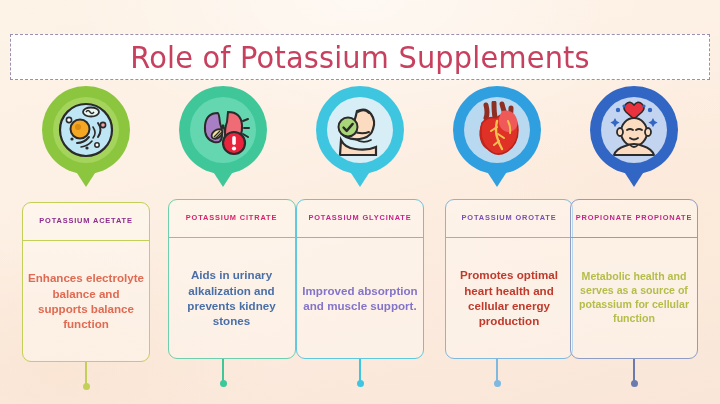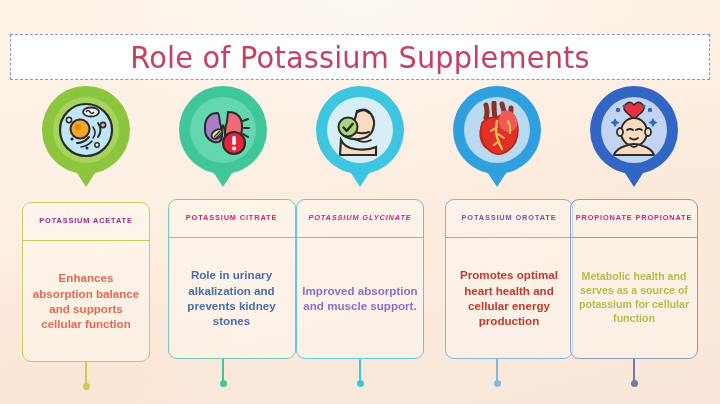--- a/index.html
+++ b/index.html
@@ -179,21 +179,21 @@
           <circle cx="30" cy="47" r="1.6" fill="#2b2b2b"></circle>
           <circle cx="15" cy="38" r="1.6" fill="#2b2b2b"></circle>
         </svg>
       </div>
     </div>
     <div class="card" style="border-color: rgb(194, 207, 88); margin-top: 28px;">
       <div class="card-head" style="border-bottom-color: rgb(194, 207, 88);">
         <span style="color: rgb(142, 43, 142);">POTASSIUM ACETATE</span>
       </div>
       <div class="card-body">
-        <span style="color: rgb(224, 106, 82);">Enhances absorption balance and supports cellular function</span>
+        <span style="color: rgb(224, 106, 82);">Enhances electrolyte balance and supports balance function</span>
       </div>
     </div>
     <div class="stem" style="background: rgb(194, 207, 88);"></div>
     <div class="dot" style="background: rgb(194, 207, 88);"></div>
   </div>
 
   <div class="col">
     <div class="pin" style="background: rgb(63, 199, 154); color: rgb(63, 199, 154);">
       <div class="pin-inner" style="background: rgb(100, 215, 177);">
         <svg width="58" height="58" viewBox="0 0 58 58">
@@ -208,21 +208,21 @@
           <rect x="38.2" y="35" width="3.6" height="9" rx="1.8" fill="#fff"></rect>
           <circle cx="40" cy="47.5" r="2.1" fill="#fff"></circle>
         </svg>
       </div>
     </div>
     <div class="card" style="border-color: rgb(110, 207, 174); margin-left: 17px;">
       <div class="card-head" style="border-bottom-color: rgb(110, 207, 174);">
         <span style="color: rgb(214, 36, 107);">POTASSIUM CITRATE</span>
       </div>
       <div class="card-body">
-        <span style="color: rgb(74, 111, 168);">Role in urinary alkalization and prevents kidney stones</span>
+        <span style="color: rgb(74, 111, 168);">Aids in urinary alkalization and prevents kidney stones</span>
       </div>
     </div>
     <div class="stem" style="background: rgb(63, 199, 154);"></div>
     <div class="dot" style="background: rgb(63, 199, 154);"></div>
   </div>
 
   <div class="col">
     <div class="pin" style="background: rgb(62, 198, 224); color: rgb(62, 198, 224);">
       <div class="pin-inner" style="background: rgb(215, 238, 246);">
         <svg width="58" height="58" viewBox="0 0 58 58">
@@ -231,21 +231,21 @@
           <path d="M22 30 q8 4 16 1" fill="none" stroke="#2b2b2b" stroke-width="2" stroke-linecap="round"></path>
           <path d="M24 38 q8 5 16 1" fill="none" stroke="#2b2b2b" stroke-width="1.7" stroke-linecap="round"></path>
           <path d="M10 39 q4 8 14 9 q12 2 21-2 l0 8 l-36 0 z" fill="#fcdcc0" stroke="#2b2b2b" stroke-width="2.2"></path>
           <circle cx="17" cy="26" r="9.5" fill="#a8d679" stroke="#2b2b2b" stroke-width="2"></circle>
           <path d="M12.5 26.5 l3.2 3.4 l6-7" fill="none" stroke="#2b2b2b" stroke-width="2.4" stroke-linecap="round" stroke-linejoin="round"></path>
         </svg>
       </div>
     </div>
     <div class="card" style="border-color: rgb(94, 201, 222);">
       <div class="card-head" style="border-bottom-color: rgb(94, 201, 222);">
-        <span style="color: rgb(196, 38, 140); font-style: italic;">POTASSIUM GLYCINATE</span>
+        <span style="color: rgb(196, 38, 140);">POTASSIUM GLYCINATE</span>
       </div>
       <div class="card-body">
         <span style="color: rgb(131, 116, 201);">Improved absorption and muscle support.</span>
       </div>
     </div>
     <div class="stem" style="background: rgb(62, 198, 224);"></div>
     <div class="dot" style="background: rgb(62, 198, 224);"></div>
   </div>
 
   <div class="col">

